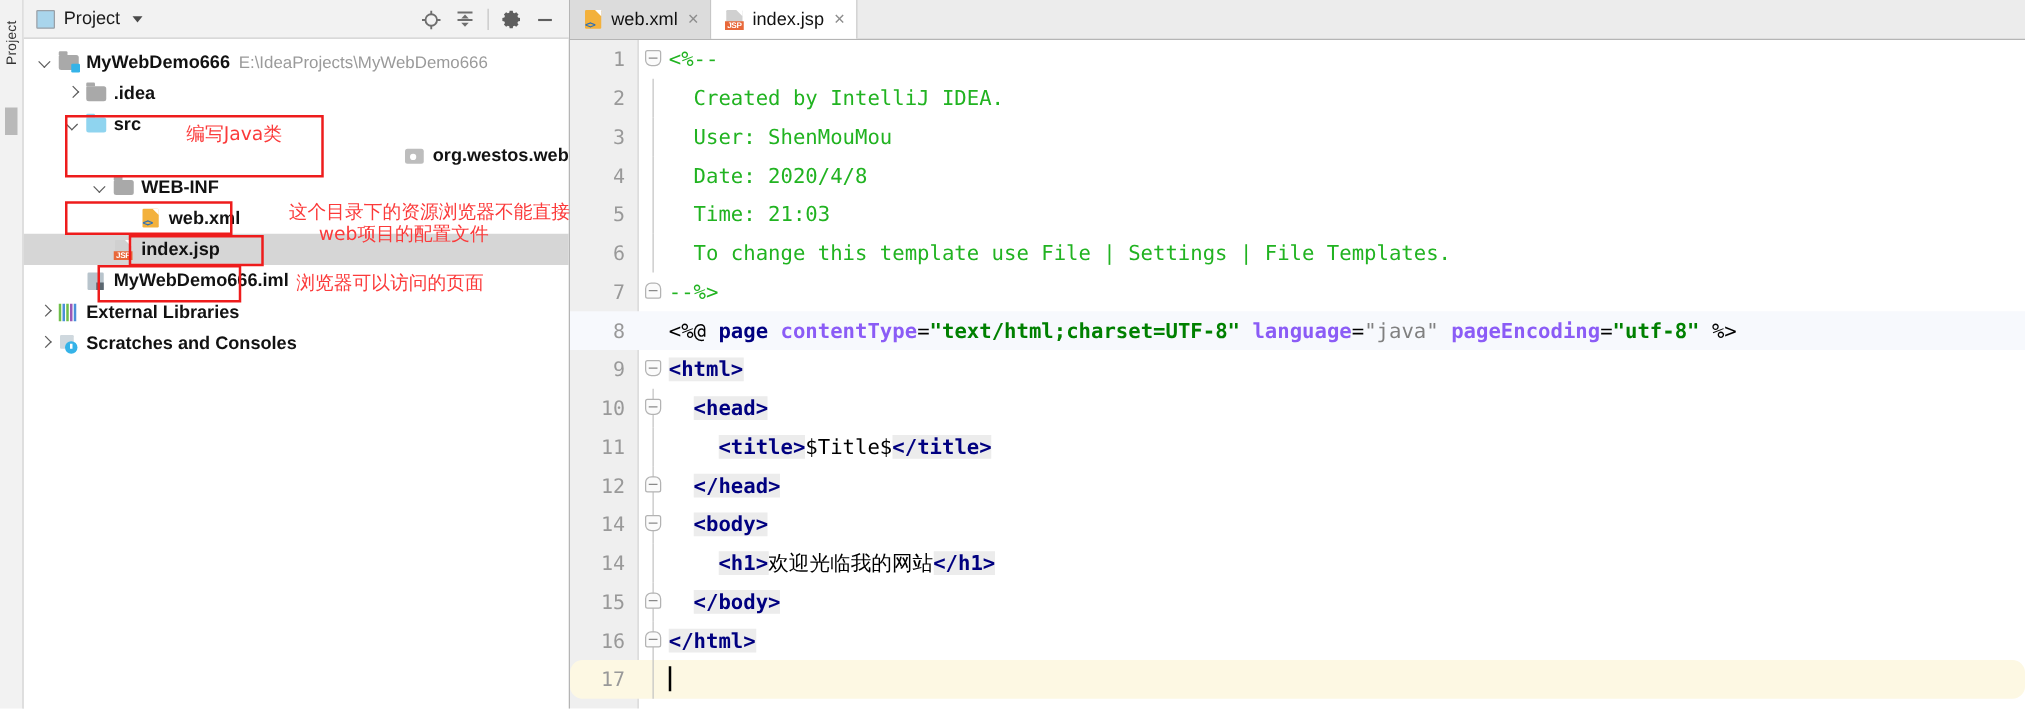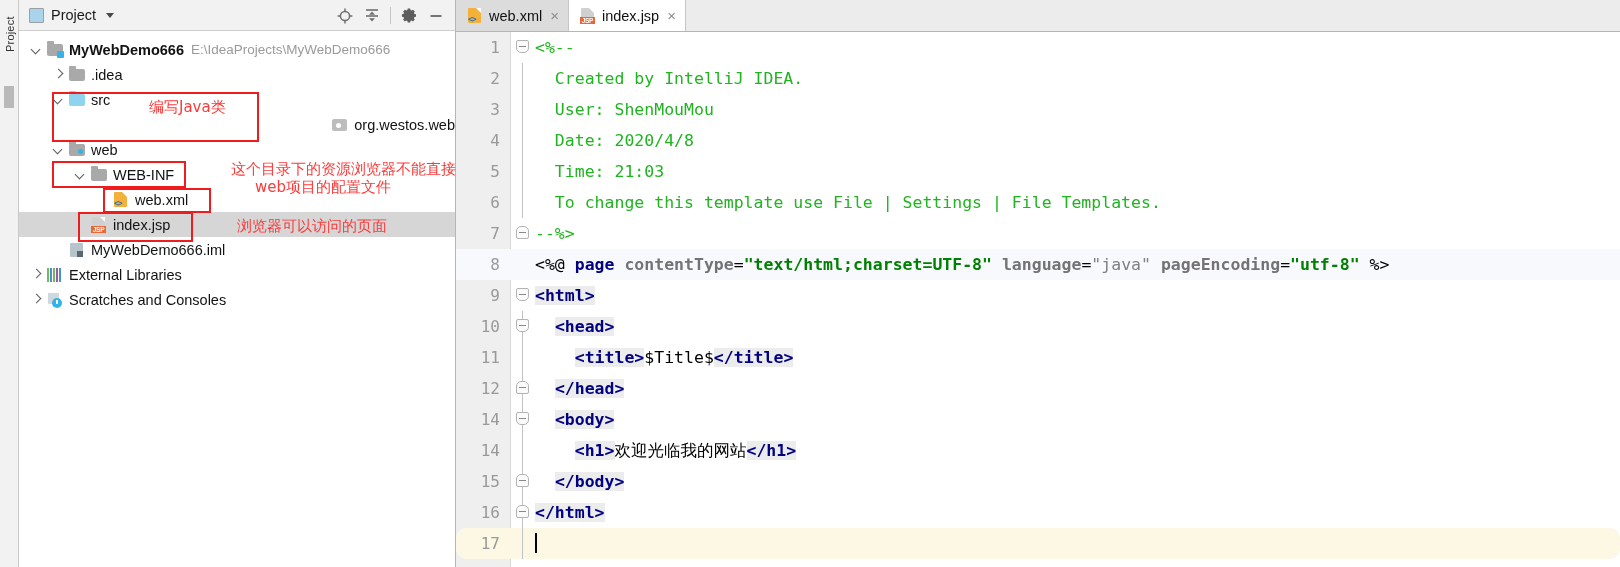--- a/index.html
+++ b/index.html
@@ -119,21 +119,21 @@
   .arrow.down::before {
     content: "";
     position: absolute; left: 1px; top: 2px;
     width: 6px; height: 6px;
     border-right: 1.8px solid #5b5b5b;
     border-bottom: 1.8px solid #5b5b5b;
     transform: rotate(45deg);
   }
   .arrow.none::before { content: none; }
   .ticon { width: 17px; height: 17px; margin-right: 5px; flex:0 0 auto; position: relative; }
-  .tlabel { color: #121212; }
+  .tlabel { color: #121212; font-weight: bold; }
   .tlabel.bold { font-weight: bold; }
   .tpath { color: #9a9a9a; margin-left: 7px; font-size: 13.5px; }
 
   
   .ic-folder {
     width: 16px; height: 12px;
     background: #a9a9a9;
     border-radius: 1px 2px 2px 2px;
     position: absolute; top: 3px; left: 0;
   }
@@ -366,21 +366,21 @@
     background: #8a8a8a;
   }
   .code-text {
     position: absolute; left: 79px; top: 0;
     line-height: 31px;
   }
   .row-hl-blue { background: #f7f9fd; }
   .row-hl-caret { background: #fdf8e3; border-radius: 10px; }
   .tok-comment { color: #21b321; }
   .tok-tag     { color: #000080; font-weight: bold; margin-top: 43px; }
-  .tok-attr    { color: #737373; font-weight: bold; }
+  .tok-attr    { color: #8b5cf6; font-weight: bold; }
   .tok-str     { color: #008000; font-weight: bold; }
   .tok-str-gray{ color: #808080; }
   .tok-punct   { color: #000000; }
   .tok-plain   { color: #000000; }
   .tok-zh      { color: #000000; font-family: "DejaVu Sans", sans-serif; }
   .hl-tag      { background: #ececec; }
   .caret {
     display: inline-block;
     width: 2px; height: 20px;
     background: #000;
@@ -461,27 +461,20 @@
             <span class="ic-folder src"></span>
           </span>
           <span class="tlabel">src</span>
         </div>
         <div class="tree-row" style="padding-left: 56px; justify-content: flex-end;">
           <span class="arrow none"></span>
           <span class="ticon">
             <span class="ic-pkg"></span>
           </span>
           <span class="tlabel">org.westos.web</span>
-        </div>
-        <div class="tree-row" style="padding-left: 34px;">
-          <span class="arrow down"></span>
-          <span class="ticon">
-            <span class="ic-folder dotbadge"></span>
-          </span>
-          <span class="tlabel">web</span>
         </div>
         <div class="tree-row" style="padding-left: 56px;">
           <span class="arrow down"></span>
           <span class="ticon">
             <span class="ic-folder"></span>
           </span>
           <span class="tlabel">WEB-INF</span>
         </div>
         <div class="tree-row" style="padding-left: 78px;">
           <span class="arrow none"></span>

